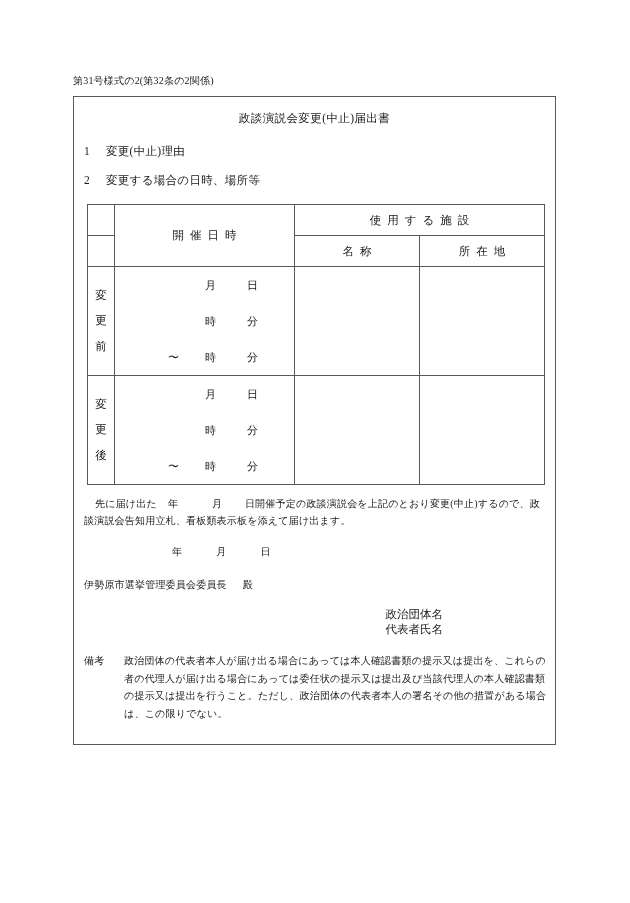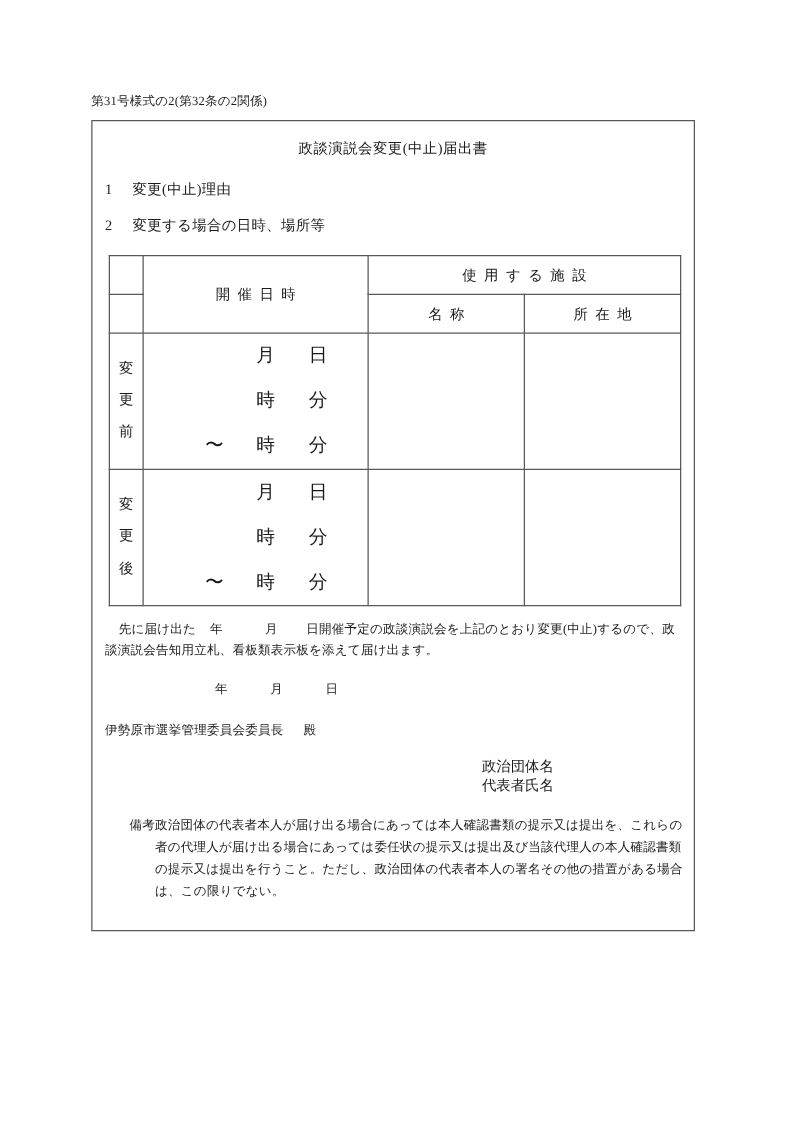--- a/index.html
+++ b/index.html
@@ -108,21 +108,21 @@
   }
 
   
   .dt-cell { padding: 0; }
   .dt-row {
     height: 36px;
     line-height: 36px;
     text-align: right;
     padding-right: 17px;
     white-space: nowrap;
-    font-size: 15px;
+    font-size: 11px;
   }
   .dt-row .g  { display: inline-block; width: 42px; text-align: left; }
   .dt-row .g2 { display: inline-block; width: 30px; text-align: left; }
   .tilde { margin-right: 26px; }
 
   
   .para {
     position: absolute;
     font-size: 10px;
     line-height: 17px;
@@ -167,21 +167,21 @@
     left: 10px;
     top: 555px;
     width: 464px;
     line-height: 17.5px;
   }
   .p-note .note-body {
     display: block;
     padding-left: 40px;
     text-indent: -40px;
   }
-  .note-lbl { display: inline-block; width: 40px; text-indent: 0; text-align: right; }
+  .note-lbl { display: inline-block; width: 40px; text-indent: 0; }
 </style>
 </head>
 <body>
 
 <div class="page">
 
   <div class="form-no">第31号様式の2(第32条の2関係)</div>
 
   <div class="frame">
 

